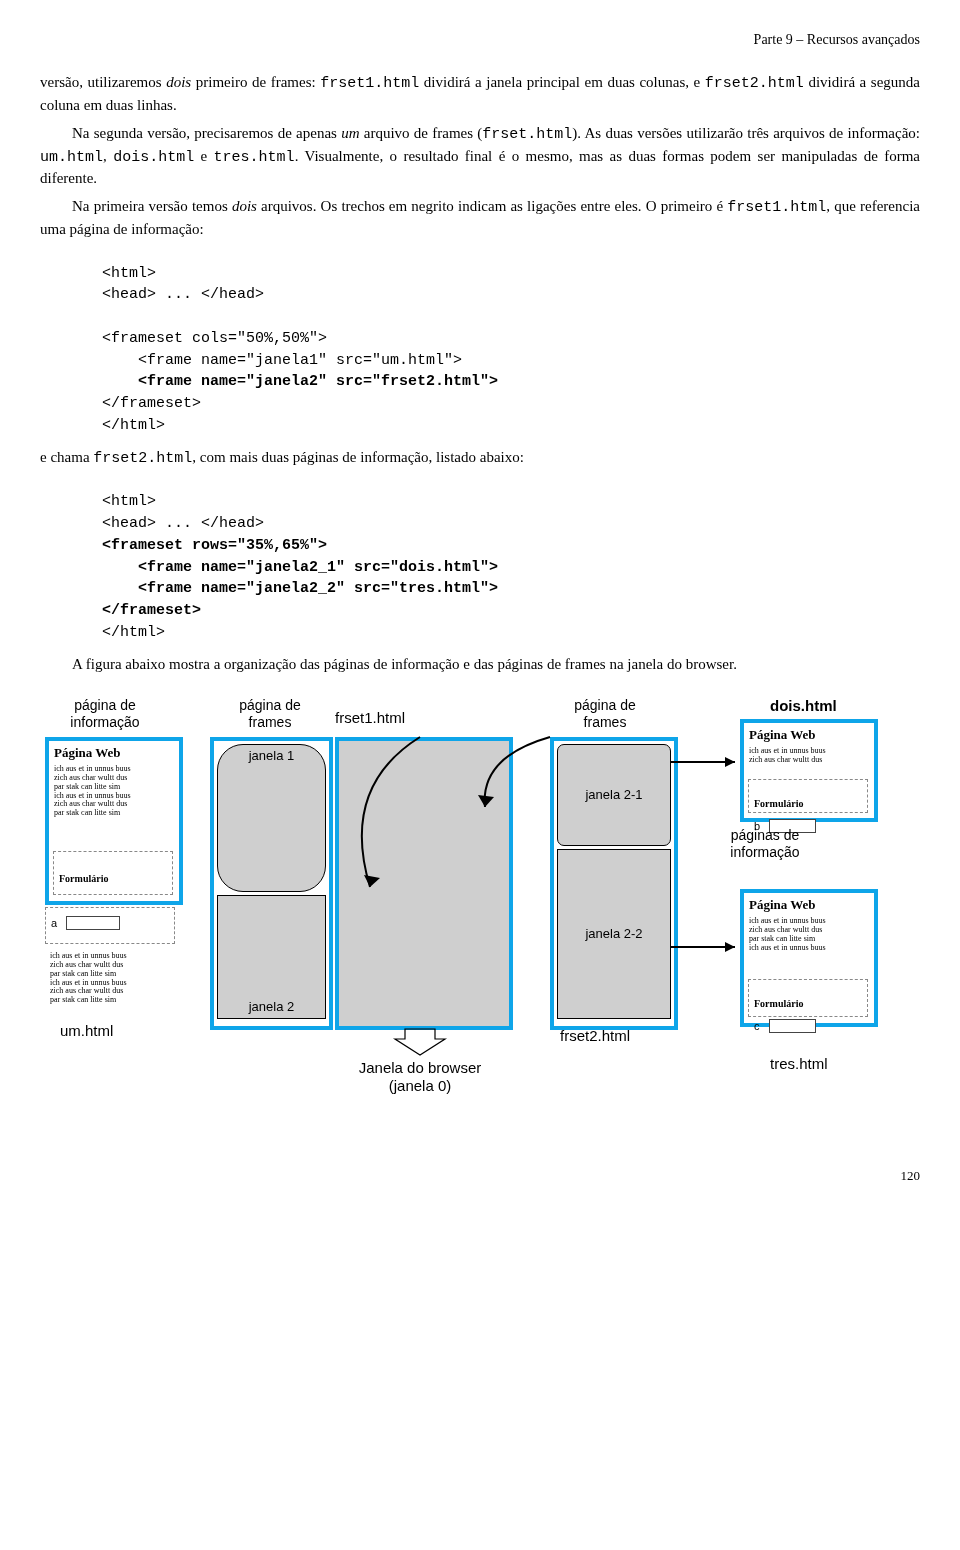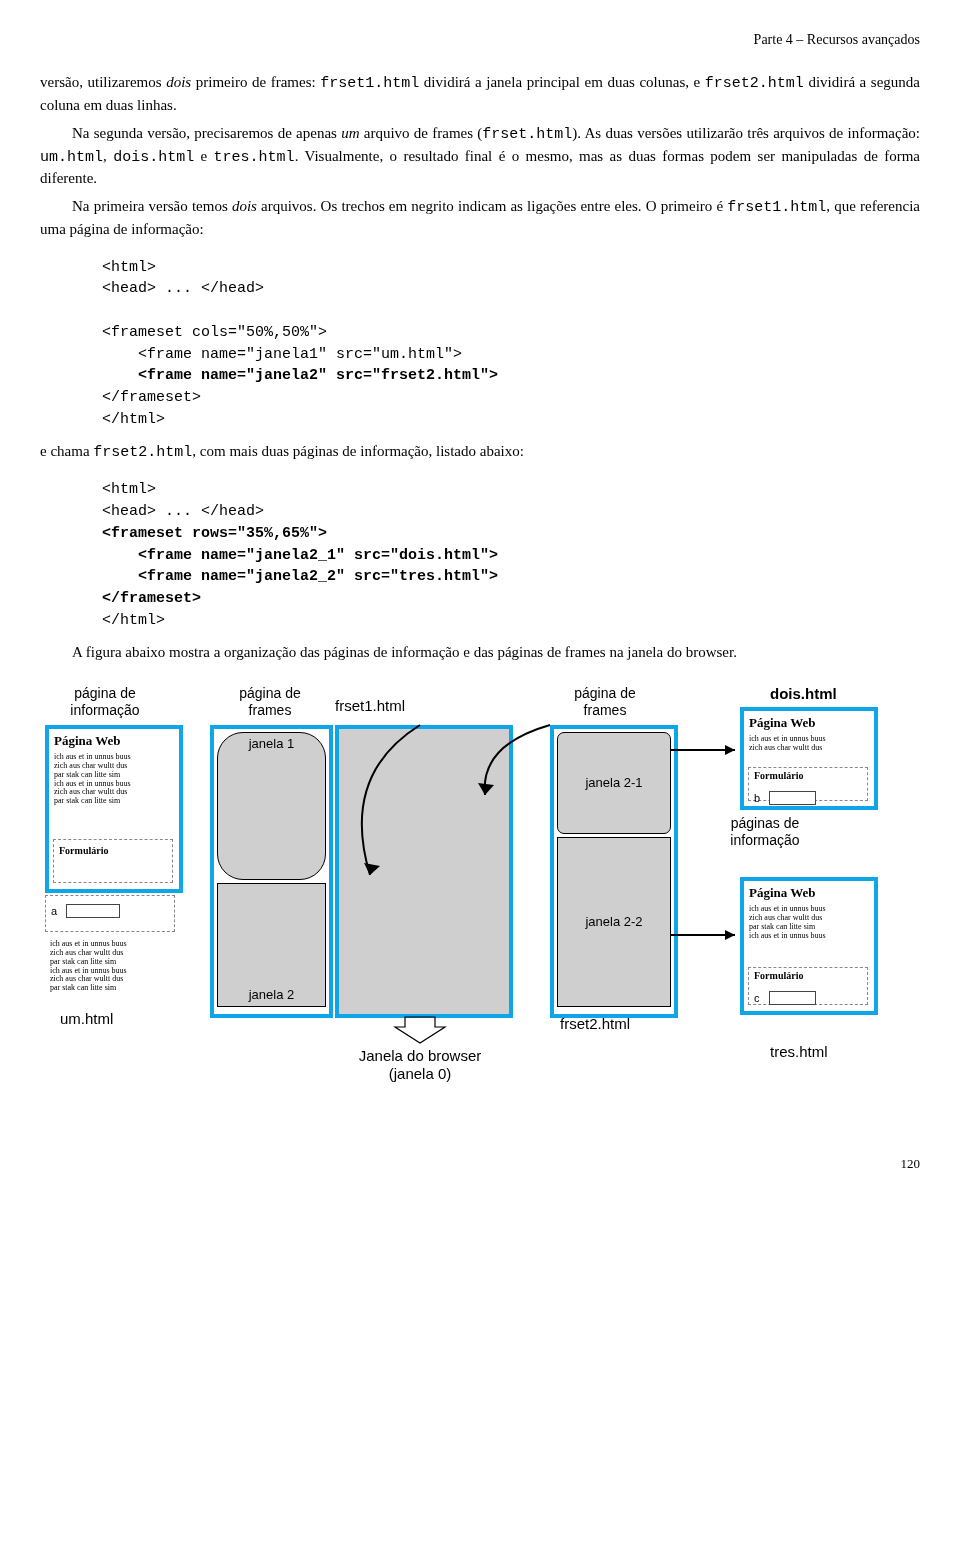--- a/index.html
+++ b/index.html
@@ -27,21 +27,21 @@
   }
   .mono {
     font-family: 'Courier New', Courier, monospace;
     font-size: 15px;
   }
   .italic { font-style: italic; }
   .bold { font-weight: bold; }
   .codeblk {
     font-family: 'Courier New', Courier, monospace;
     font-size: 15px;
-    margin: 16px 0 10px 62px;
+    margin: 22px 0 10px 62px;
     white-space: pre;
     line-height: 1.45;
   }
   .diagram {
     margin-top: 22px;
     position: relative;
     width: 880px;
     height: 460px;
     font-family: Arial, Helvetica, sans-serif;
   }
@@ -69,20 +69,21 @@
     font-size: 8px;
     line-height: 1.1;
     padding: 0 5px;
     font-family: 'Times New Roman', serif;
   }
   .form-lbl {
     font-size: 10px;
     font-weight: bold;
     font-family: 'Times New Roman', serif;
     padding: 4px 5px 2px 5px;
+    margin-top: 16px;
   }
   .dashed {
     border: 1px dashed #888;
     position: absolute;
   }
   .txtfield {
     border: 1px solid #444;
     display: inline-block;
     width: 52px;
     height: 12px;
@@ -103,21 +104,21 @@
   .footer-num {
     text-align: right;
     font-size: 13px;
     margin-top: 10px;
   }
   svg { position: absolute; }
 </style>
 </head>
 <body>
 
-<div class="header-right">Parte 4 – Recursos avançados</div>
+<div class="header-right">Parte 9 – Recursos avançados</div>
 
 <p>
 <span>versão, utilizaremos </span><span class="italic">dois</span><span> primeiro de frames: </span><span class="mono">frset1.html</span><span> dividirá a janela principal em duas colunas, e </span><span class="mono">frset2.html</span><span> dividirá a segunda coluna em duas linhas.</span>
 </p>
 
 <p class="indent">
 <span>Na segunda versão, precisaremos de apenas </span><span class="italic">um</span><span> arquivo de frames (</span><span class="mono">frset.html</span><span>). As duas versões utilizarão três arquivos de informação: </span><span class="mono">um.html</span><span>, </span><span class="mono">dois.html</span><span> e </span><span class="mono">tres.html</span><span>. Visualmente, o resultado final é o mesmo, mas as duas formas podem ser manipuladas de forma diferente.</span>
 </p>
 
 <p class="indent">

